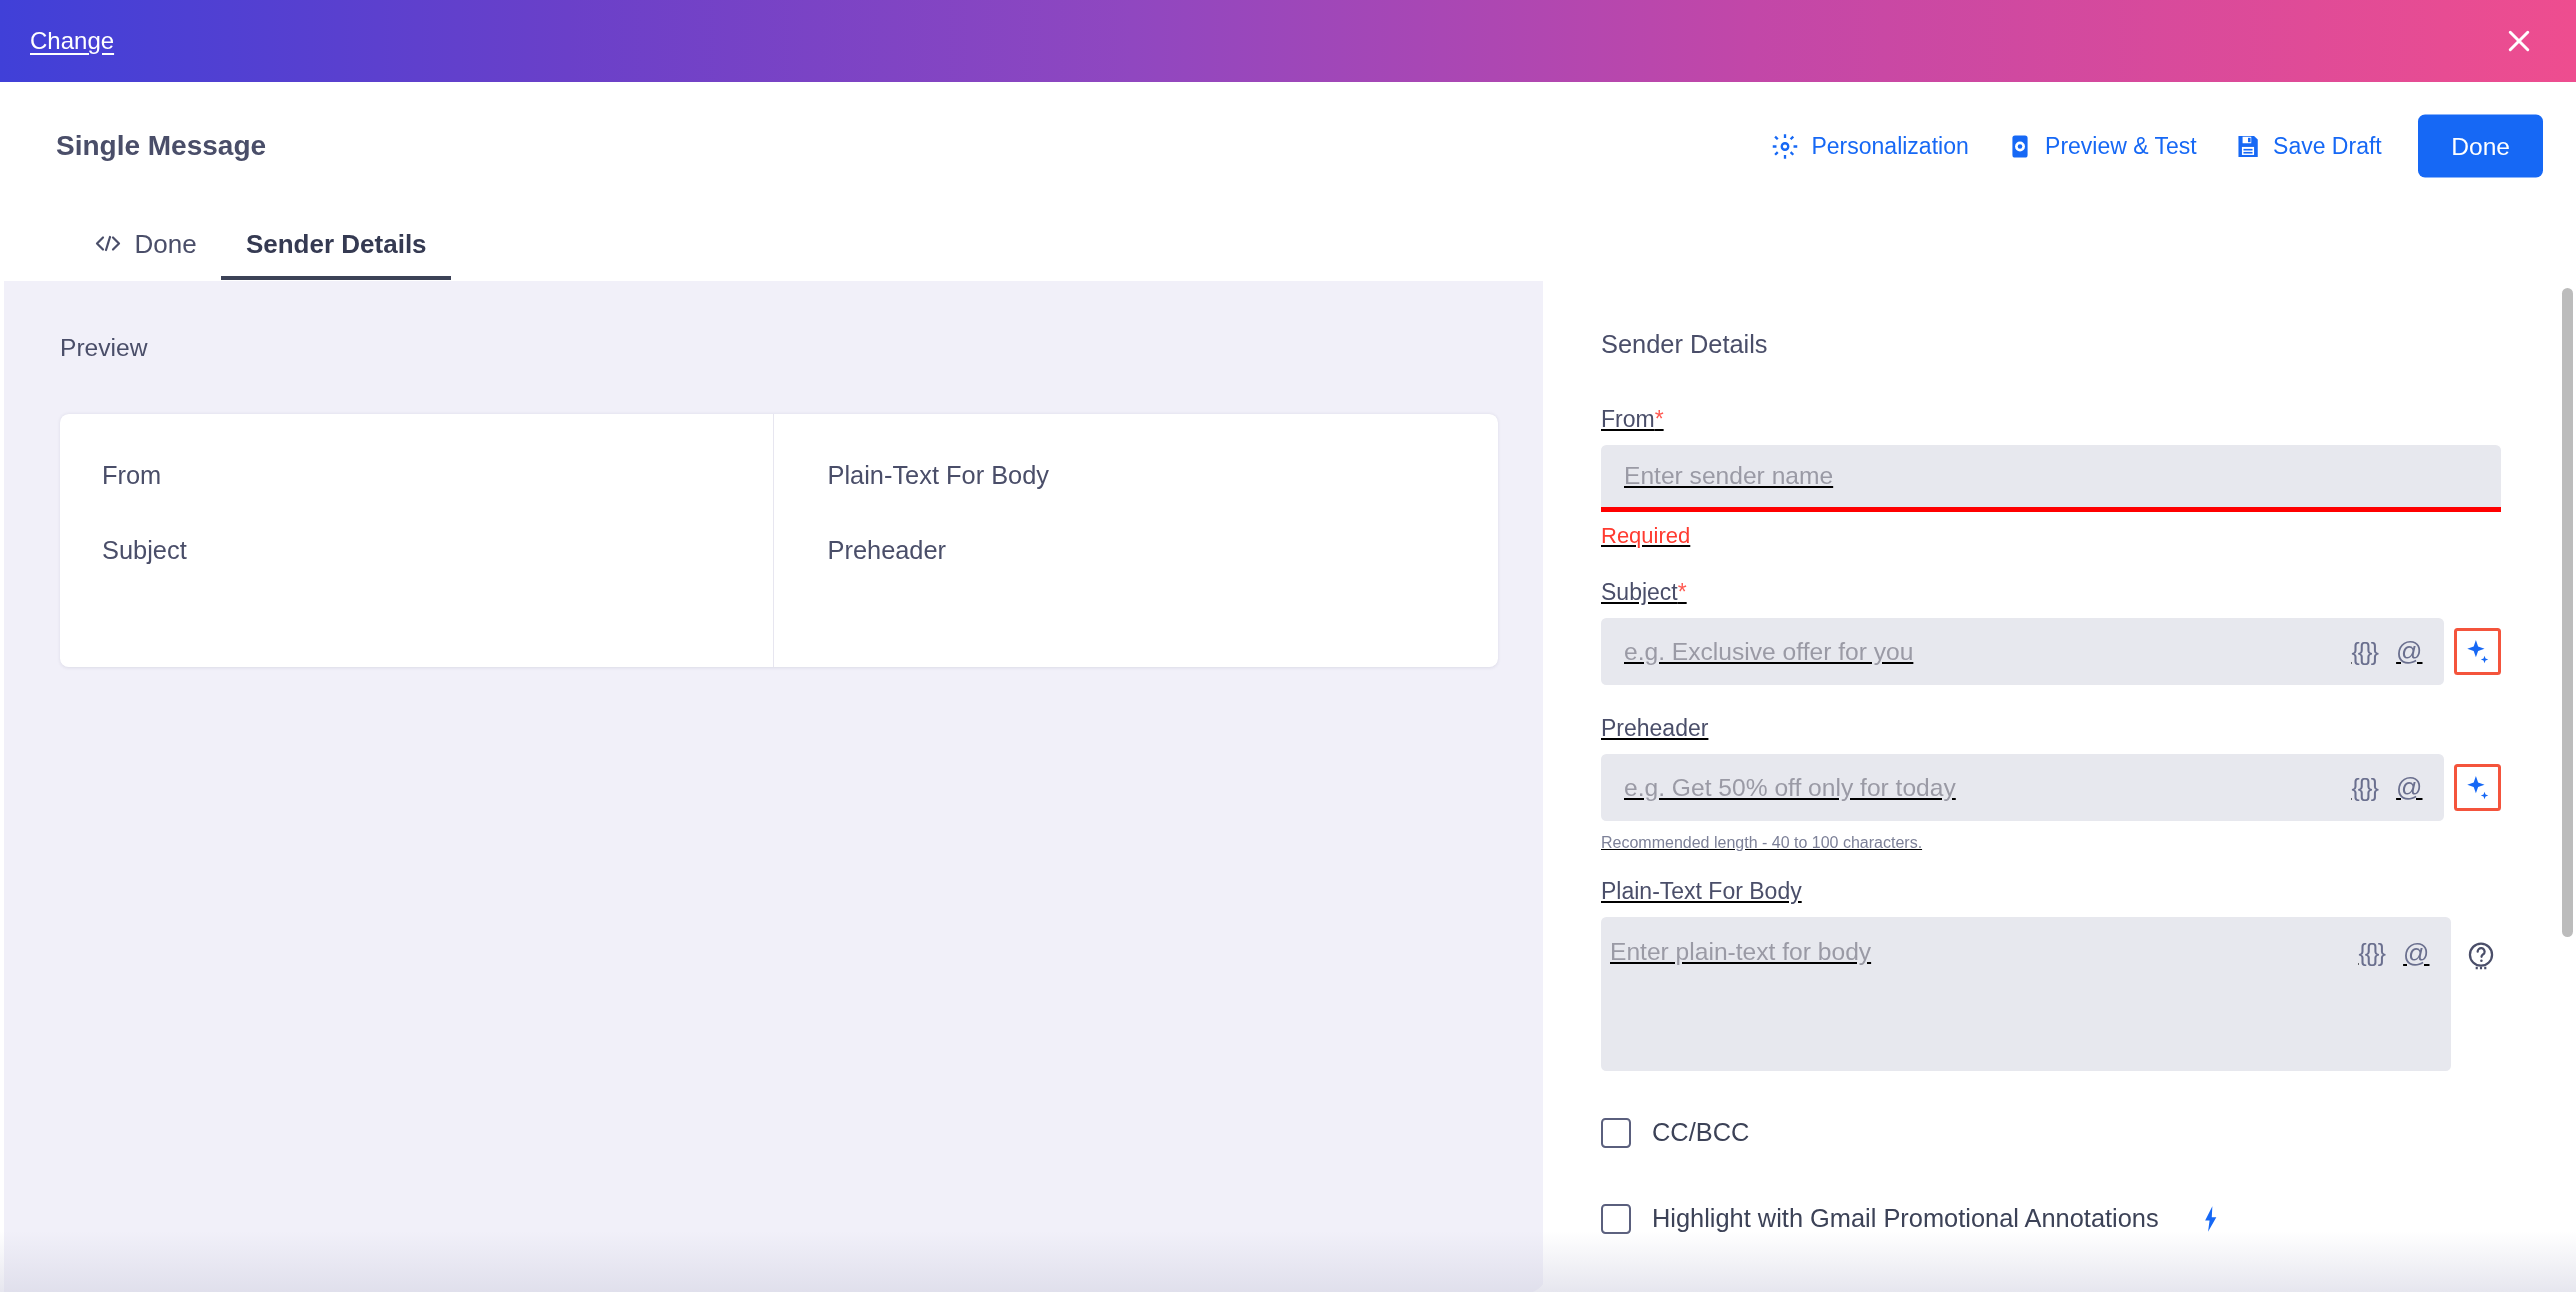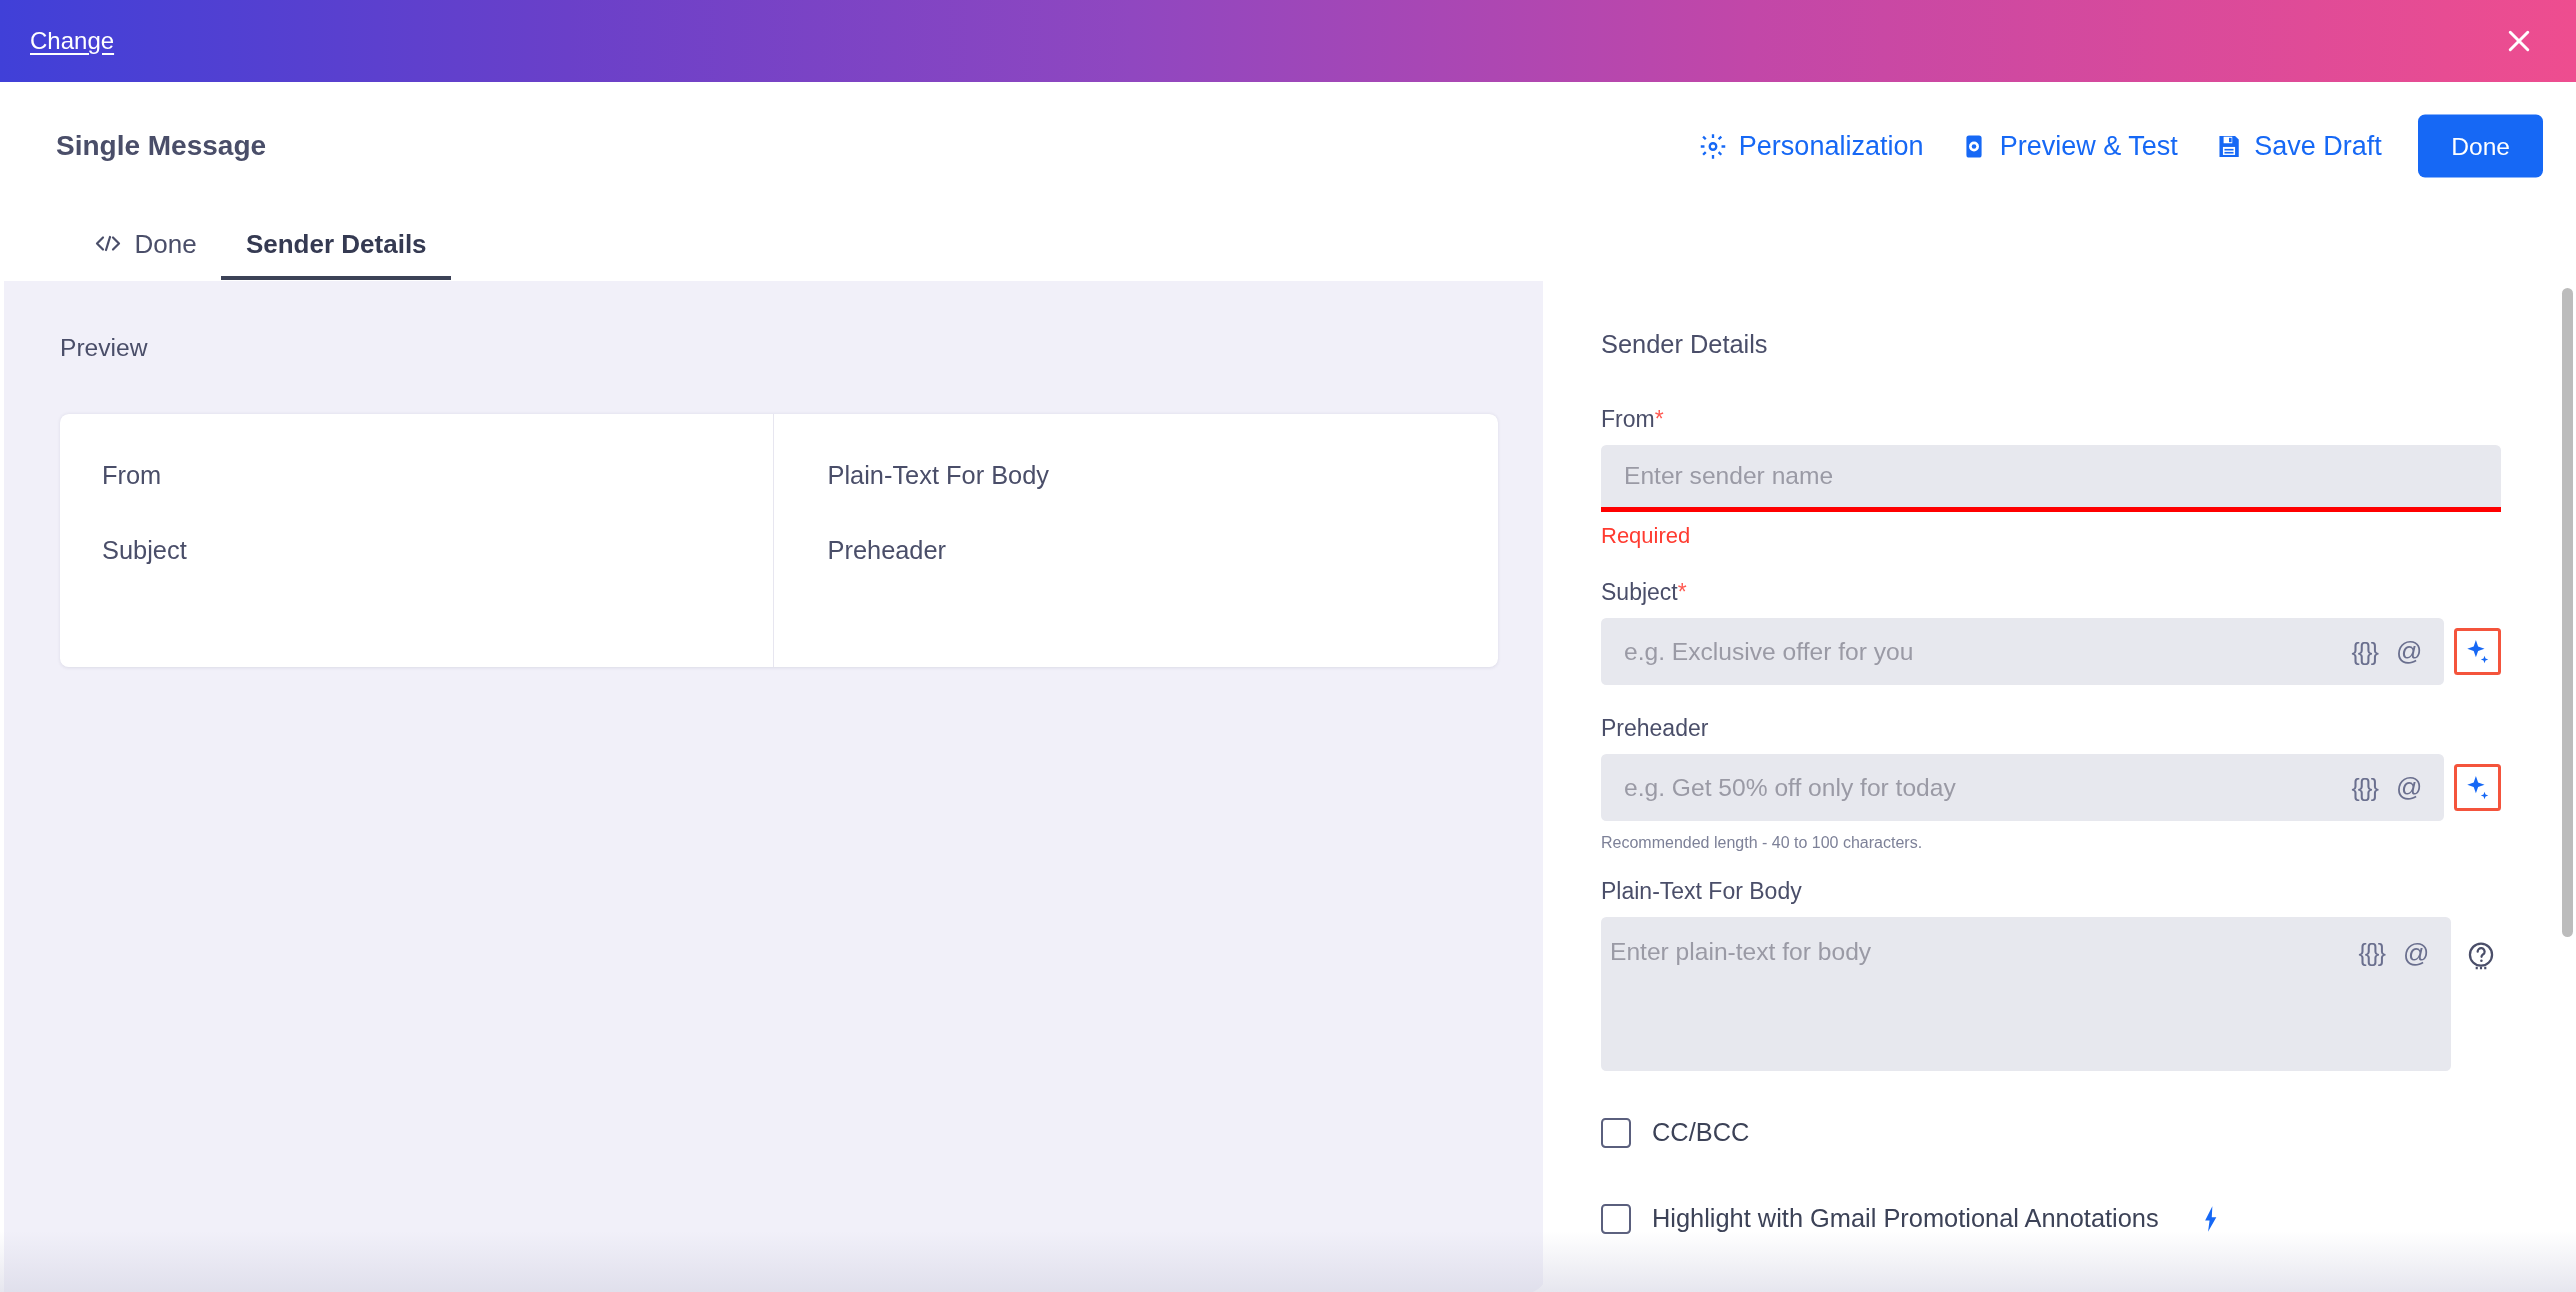--- a/index.html
+++ b/index.html
@@ -61,21 +61,21 @@
     font-weight: 600;
   }
   .toolbar-actions {
     position: absolute; right: 33px; top: 50%;
     transform: translateY(-50%);
     display: flex; align-items: center; gap: 0px;
   }
   .tb-action {
     display: flex; align-items: center; gap: 12.3px;
     color: #1668f5;
-    font-size: 27px;
+    font-size: 23px;
     cursor: pointer;
     padding: 0 19px;
     white-space: nowrap;
   }
   .tb-action .ic { display: flex; align-items: center; }
   .done-btn {
     margin-left: 17.5px;
     background: #1668f5;
     color: #ffffff;
     font-size: 24.6px;
@@ -148,21 +148,21 @@
   }
   .form {
     position: relative;
     padding: 49px 75px 0 58px;
   }
   .form-title {
     color: #4a4e69;
     font-size: 25.4px;
     margin-bottom: 47px;
   }
-  .field { margin-bottom: 8.8px; }
+  .field { margin-bottom: 8.8px; text-decoration: underline; }
   .field-label {
     color: #4a4e69;
     font-size: 23px;
     margin-bottom: 12.3px;
   }
   .req-star { color: #ff5a52; }
   .input-row { display: flex; align-items: stretch; gap: 10.5px; }
   .input-wrap {
     position: relative;
     flex: 1;

